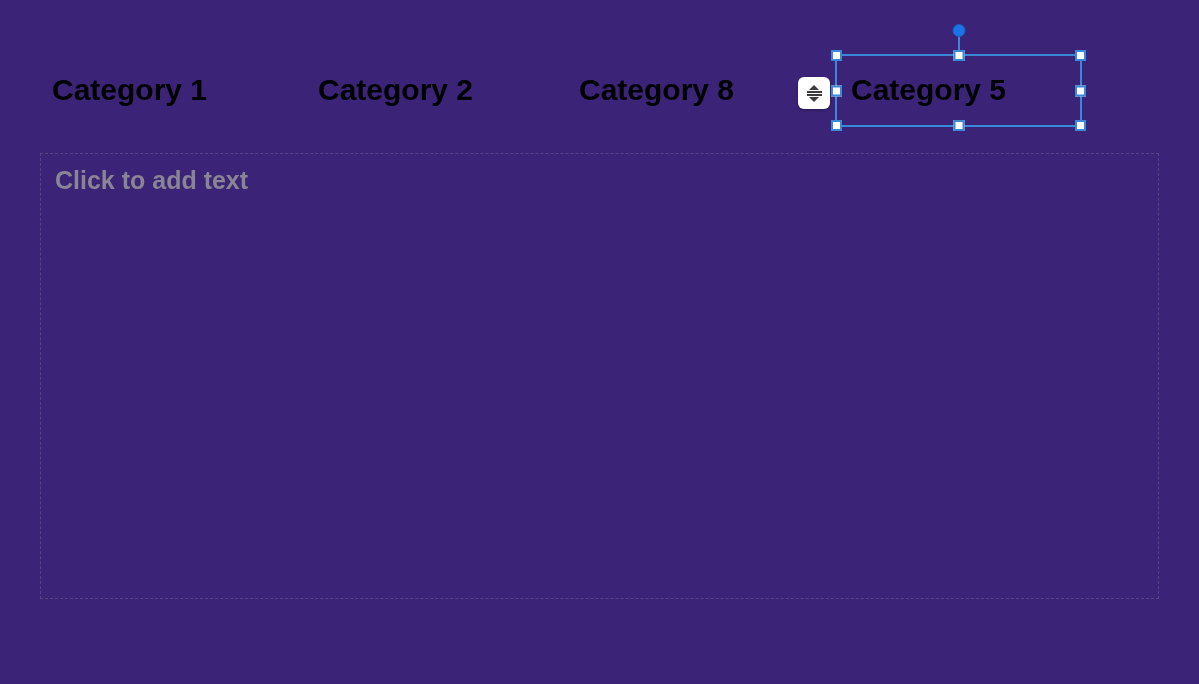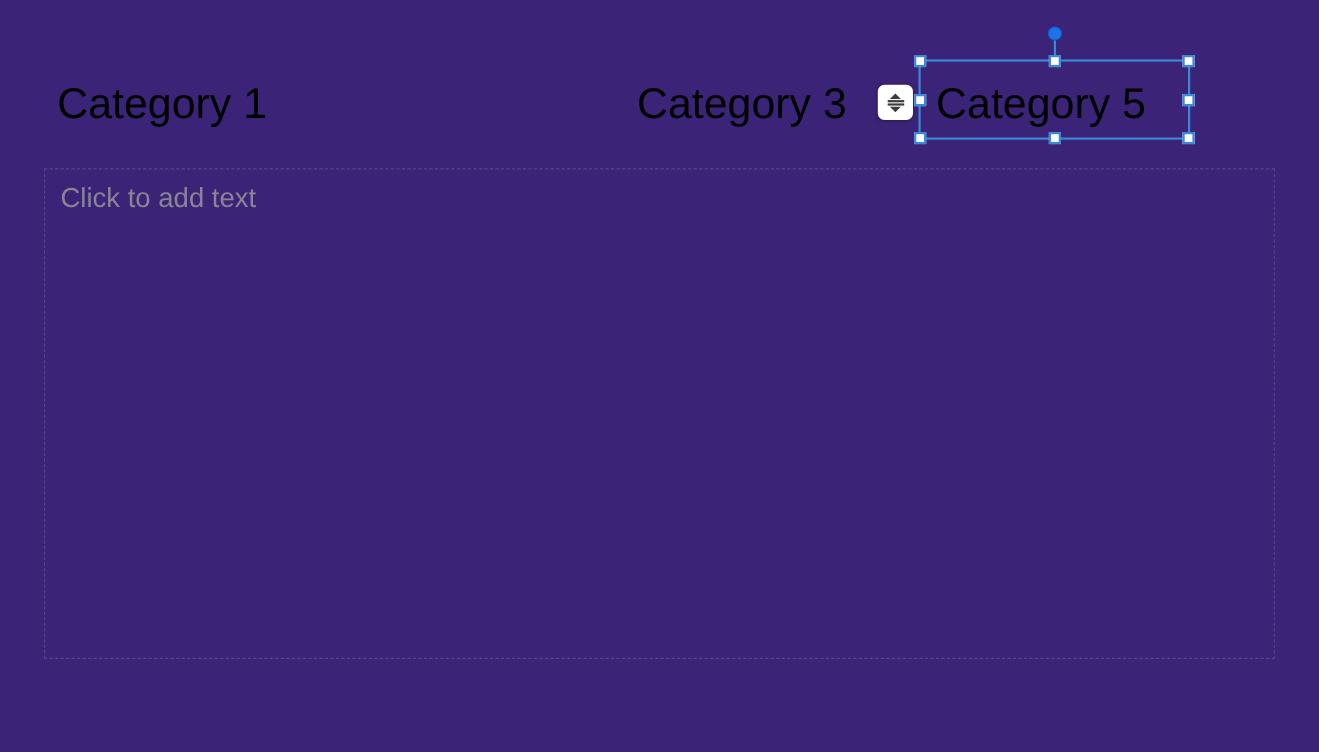--- a/index.html
+++ b/index.html
@@ -20,22 +20,22 @@
     .slide-area {
       position: absolute;
       top: 0;
       left: 0;
       right: 0;
       bottom: 0;
     }
     
     .category-label {
       position: absolute;
-      font-size: 39px;
-      font-weight: normal;
+      font-size: 30px;
+      font-weight: bold;
       color: #000000;
       white-space: nowrap;
     }
     
     .cat1 { left: 52px; top: 73px; }
     .cat2 { left: 318px; top: 73px; }
     .cat3 { left: 579px; top: 73px; }
     .cat4 { left: 851px; top: 73px; }
     
     .content-placeholder {
@@ -45,21 +45,21 @@
       width: 1119px;
       height: 446px;
       border: 1px dashed rgba(120, 110, 150, 0.45);
       padding: 12px 14px;
       cursor: text;
     }
     
     .content-placeholder-text {
       font-size: 25px;
       color: #8a8494;
-      font-weight: 400;
+      font-weight: 700;
     }
     
     
     .selection-box {
       position: absolute;
       left: 835px;
       top: 54px;
       width: 247px;
       height: 73px;
       border: 2px solid #3b87d8;
@@ -147,21 +147,22 @@
       border-right: 5px solid transparent;
       border-top: 5px solid #3c3c3c;
     }
   </style>
 </head>
 <body>
 
 <div class="slide-area">
 
   <div class="category-label cat1">Category 1</div>
-  <div class="category-label cat3">Category 3</div>
+  <div class="category-label cat2">Category 2</div>
+  <div class="category-label cat3">Category 8</div>
   <div class="category-label cat4">Category 5</div>
 
   <div class="content-placeholder">
     <span class="content-placeholder-text">Click to add text</span>
   </div>
 
   <div class="context-button">
     <div class="tri-up"></div>
     <div class="line"></div>
     <div class="line"></div>

